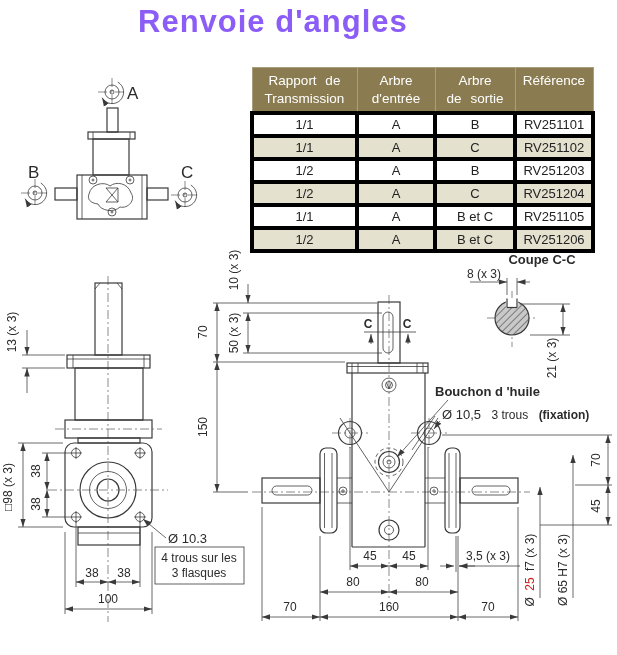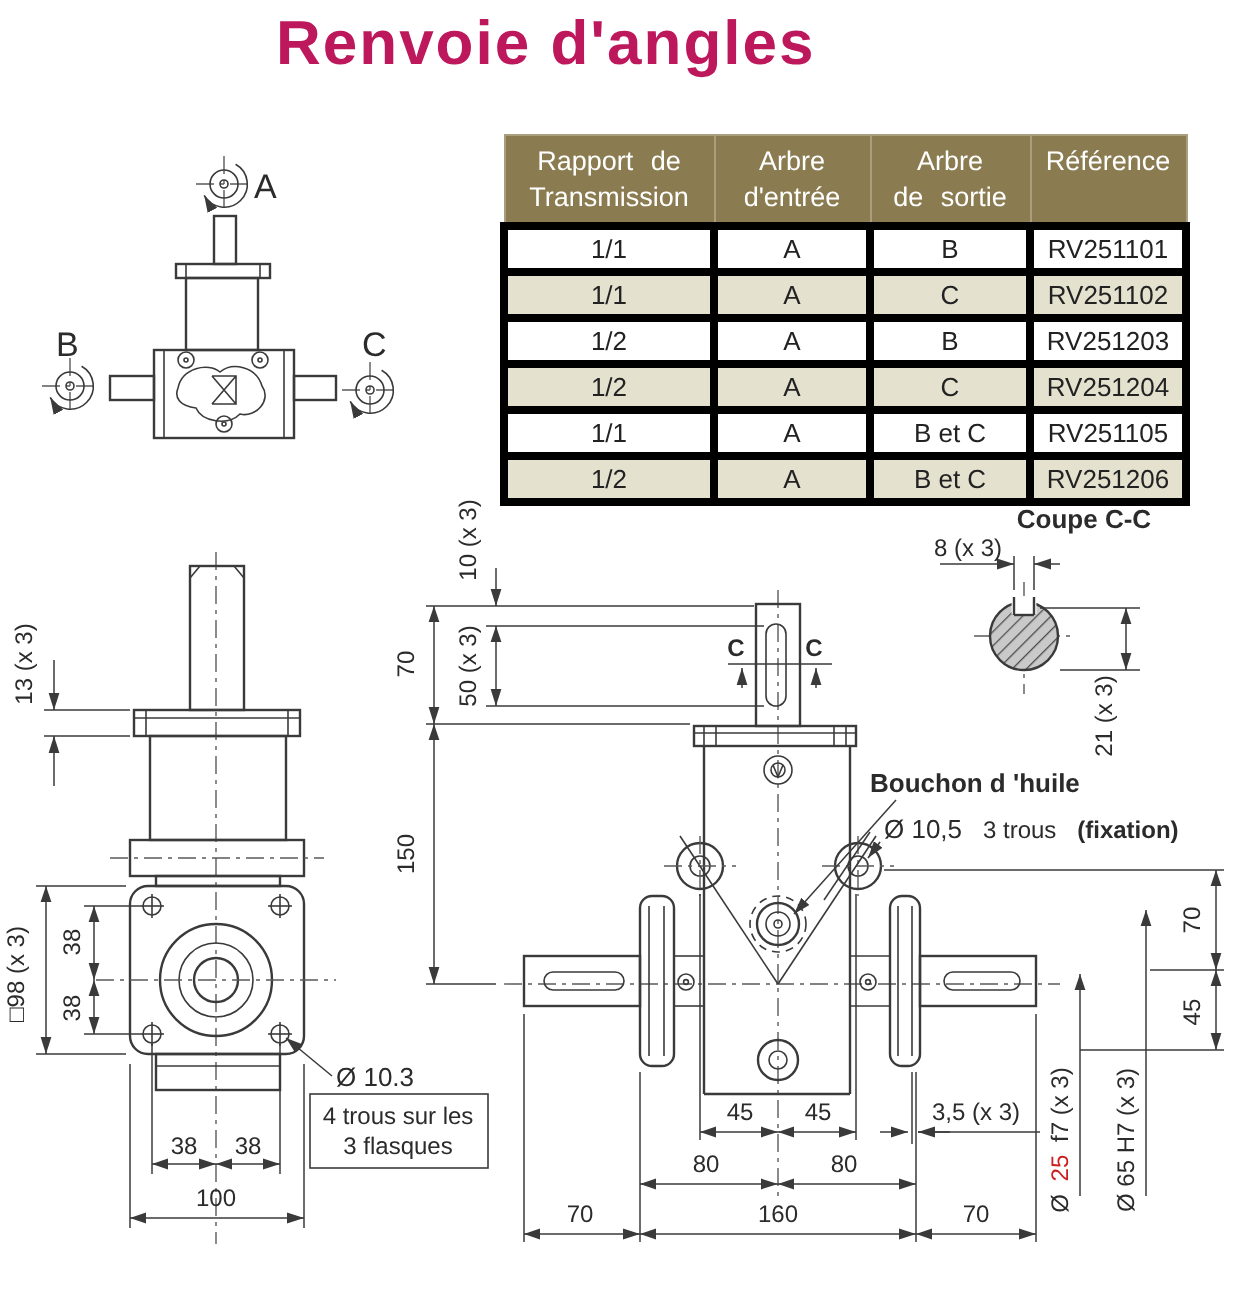--- a/index.html
+++ b/index.html
@@ -1,19 +1,19 @@
 <!DOCTYPE html>
 <html><head>
 <meta charset="utf-8">
 <style>
   html,body{margin:0;padding:0;background:#fff;}
   body{width:617px;height:655px;position:relative;overflow:hidden;
        font-family:"Liberation Sans", sans-serif;color:#222;}
   .abs{position:absolute;}
-  #title{left:138px;top:4px;font-size:31px;font-weight:bold;color:#be185d;letter-spacing:1px;}
+  #title{left:138px;top:4px;font-size:31px;font-weight:bold;color:#8b5cf6;letter-spacing:1px;}
   
   #spec-table{left:250px;top:67px;border-collapse:collapse;table-layout:fixed;width:341px;
               font-size:13px;}
   #spec-table th{background:#8a7c50;color:#fff;font-weight:normal;font-size:13.5px;
                  word-spacing:5px;border:1px solid #a99f7e;vertical-align:top;padding:4px 0 3px;}
   #spec-table th div{line-height:18px;text-align:center;}
   #spec-table td{border:4px solid #000000;text-align:center;height:19px;padding:0;}
   #spec-table tr.alt td{background:#e4e1cf;}
   #spec-table tr.norm td{background:#ffffff;}
   

